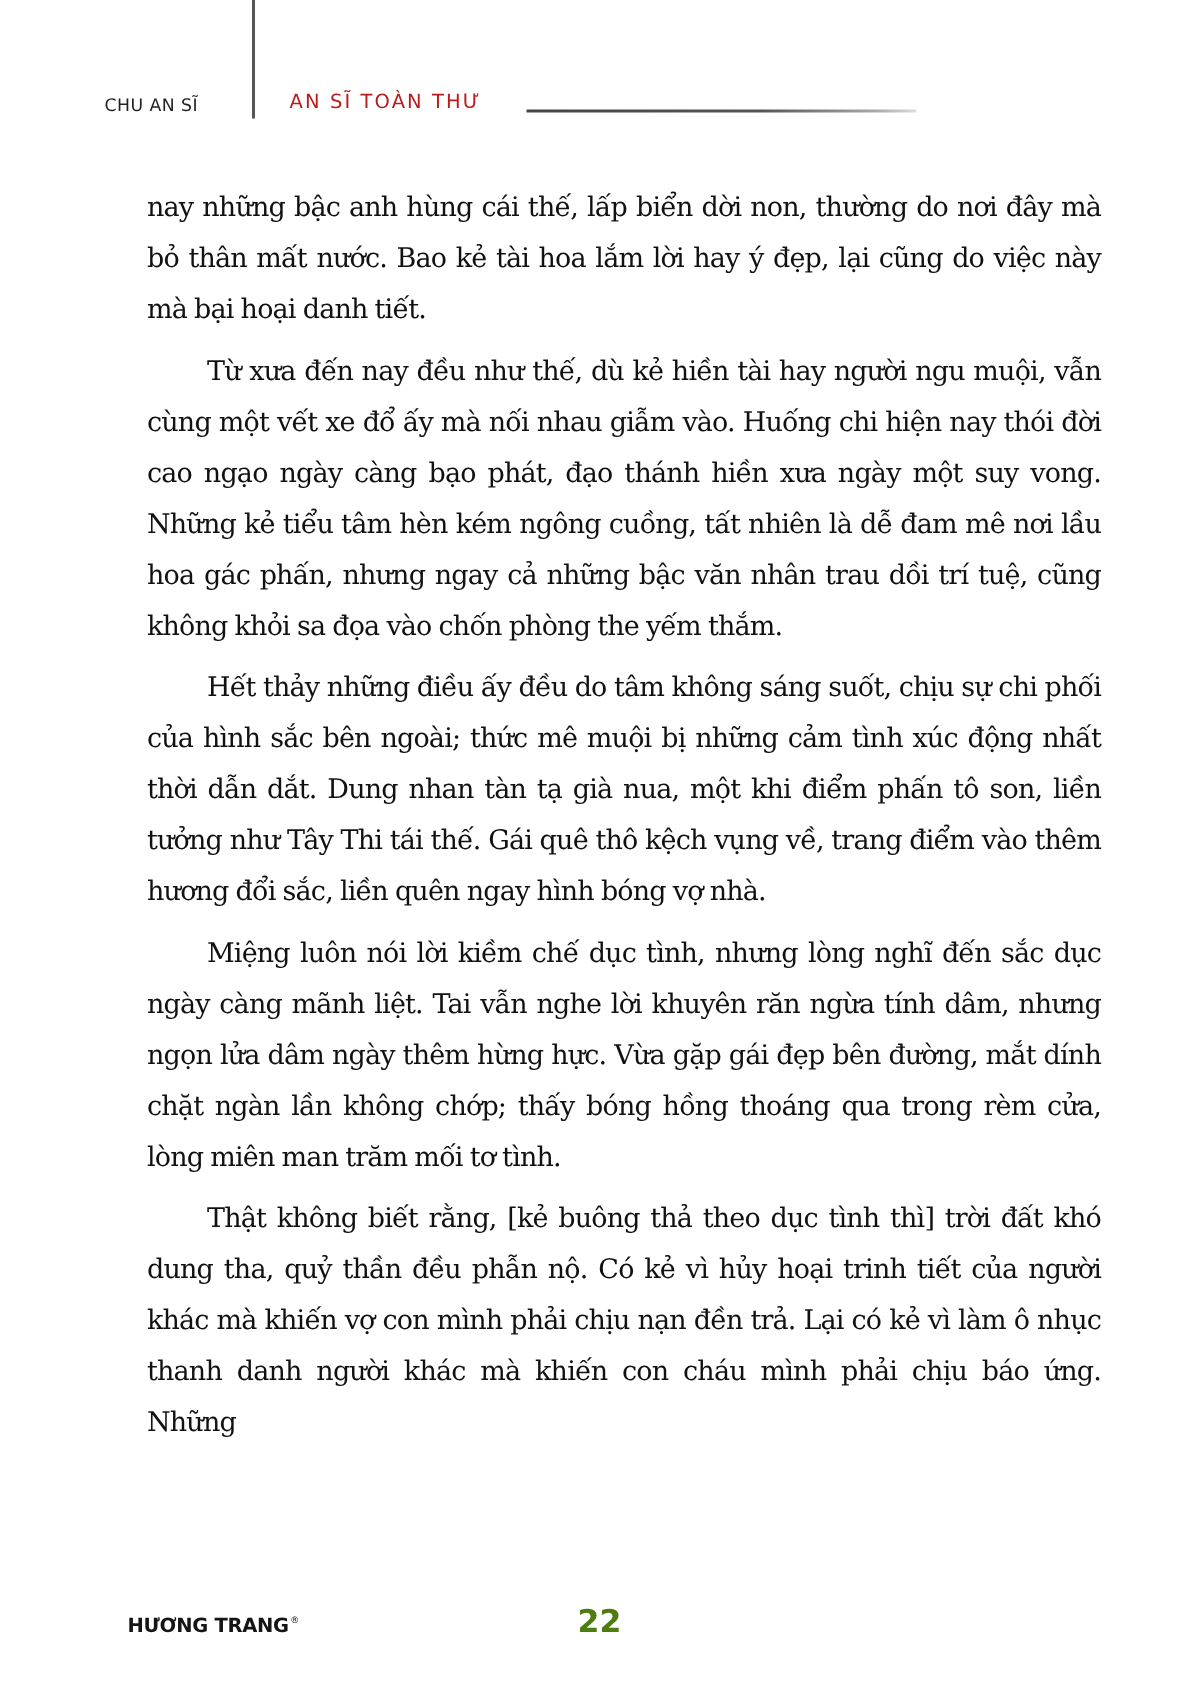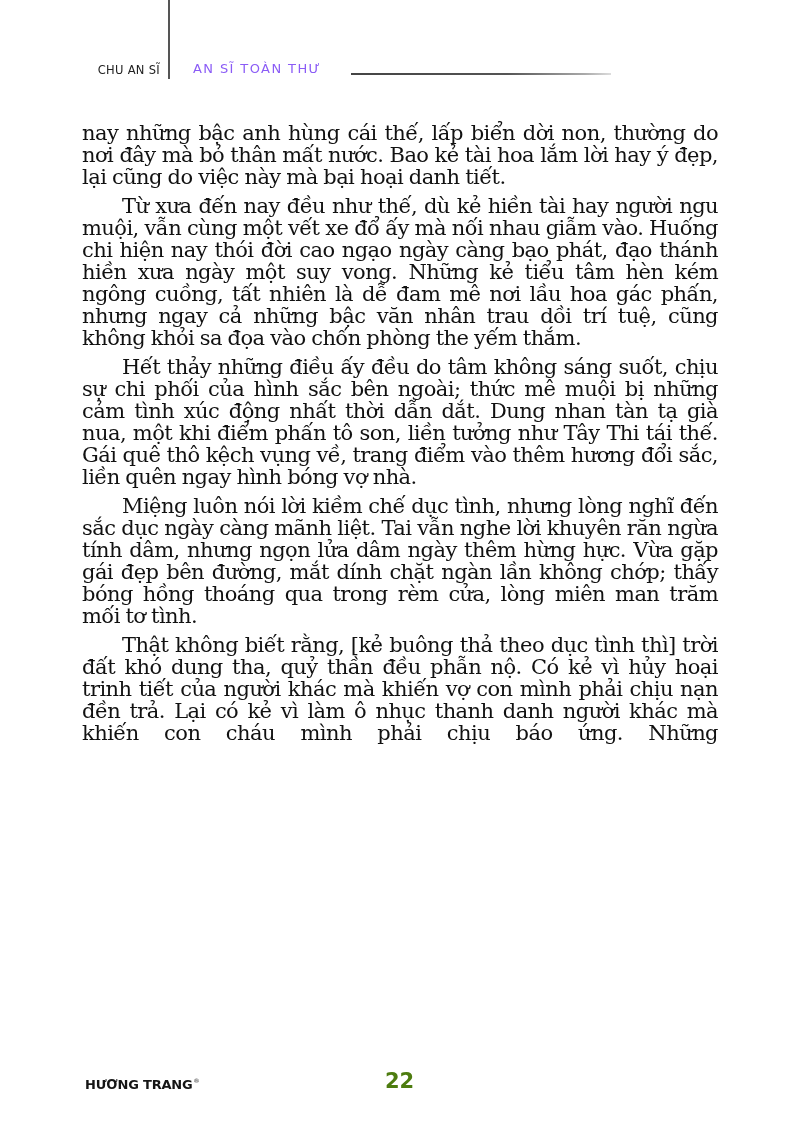--- a/index.html
+++ b/index.html
@@ -20,52 +20,52 @@
       width: 800px; height: 90px;
     }
     .header-divider {
       position: absolute;
       left: 168px; top: 0;
       width: 1.5px; height: 79px;
       background: #555555;
     }
     .author {
       position: absolute;
-      right: 640px; 
+      right: 668px; 
       top: 63px;
       font-family: "DejaVu Sans", sans-serif;
       font-size: 11.5px;
       letter-spacing: 0.3px;
       color: #222222;
       white-space: nowrap;
     }
     .book-title {
       position: absolute;
       left: 193px;
       top: 61px;
       font-family: "DejaVu Sans", sans-serif;
       font-size: 13px;
       letter-spacing: 1.4px;
-      color: #8b5cf6;
+      color: #b91c1c;
       white-space: nowrap;
     }
     .header-rule {
       position: absolute;
       left: 351px; top: 73px;
       width: 260px; height: 1.5px;
       background: linear-gradient(to right, #444 0%, #555 60%, #aaa 90%, #ddd 100%);
     }
     .body-text {
       position: absolute;
-      left: 82px;
+      left: 98px;
       top: 122px;
       width: 636px;
       font-family: "DejaVu Serif", serif;
-      font-size: 21px;
-      line-height: 22px;
+      font-size: 18px;
+      line-height: 34px;
       color: #111111;
       text-align: justify;
       letter-spacing: -0.55px;
       word-spacing: -0.5px;
     }
     .body-text p {
       margin: 0 0 7px 0;
       text-indent: 40px;
     }
     .body-text p.cont {

